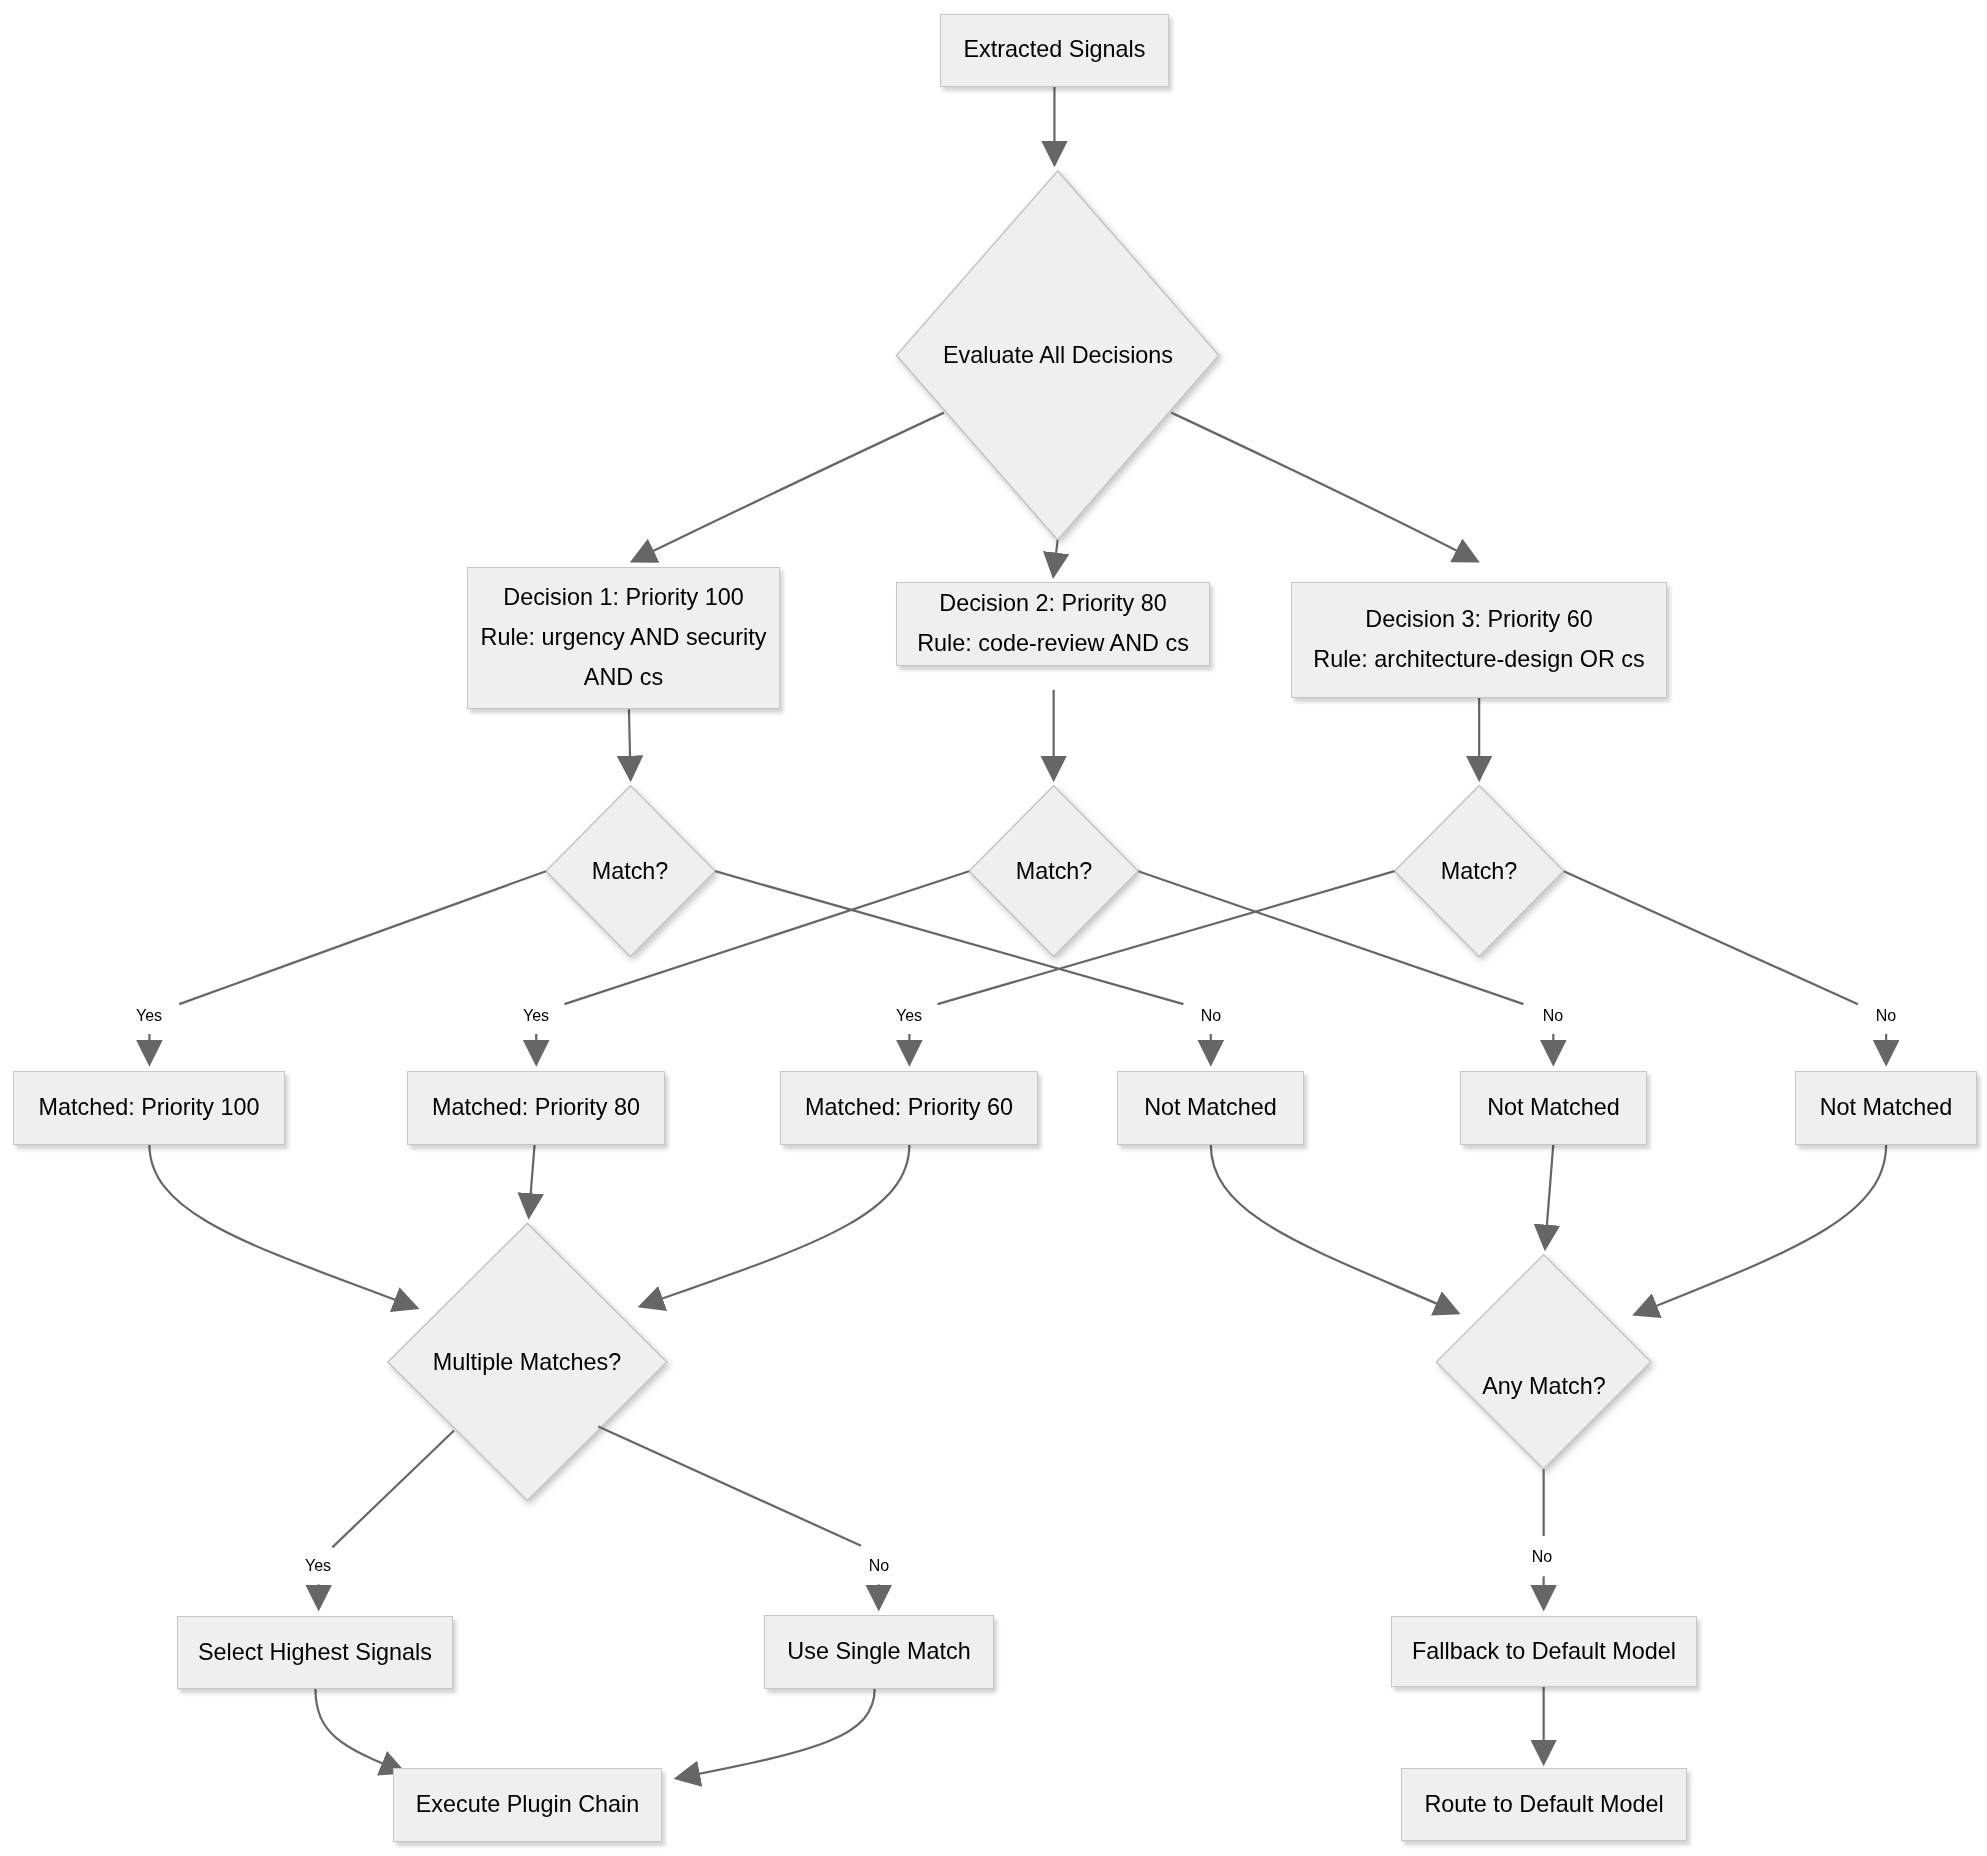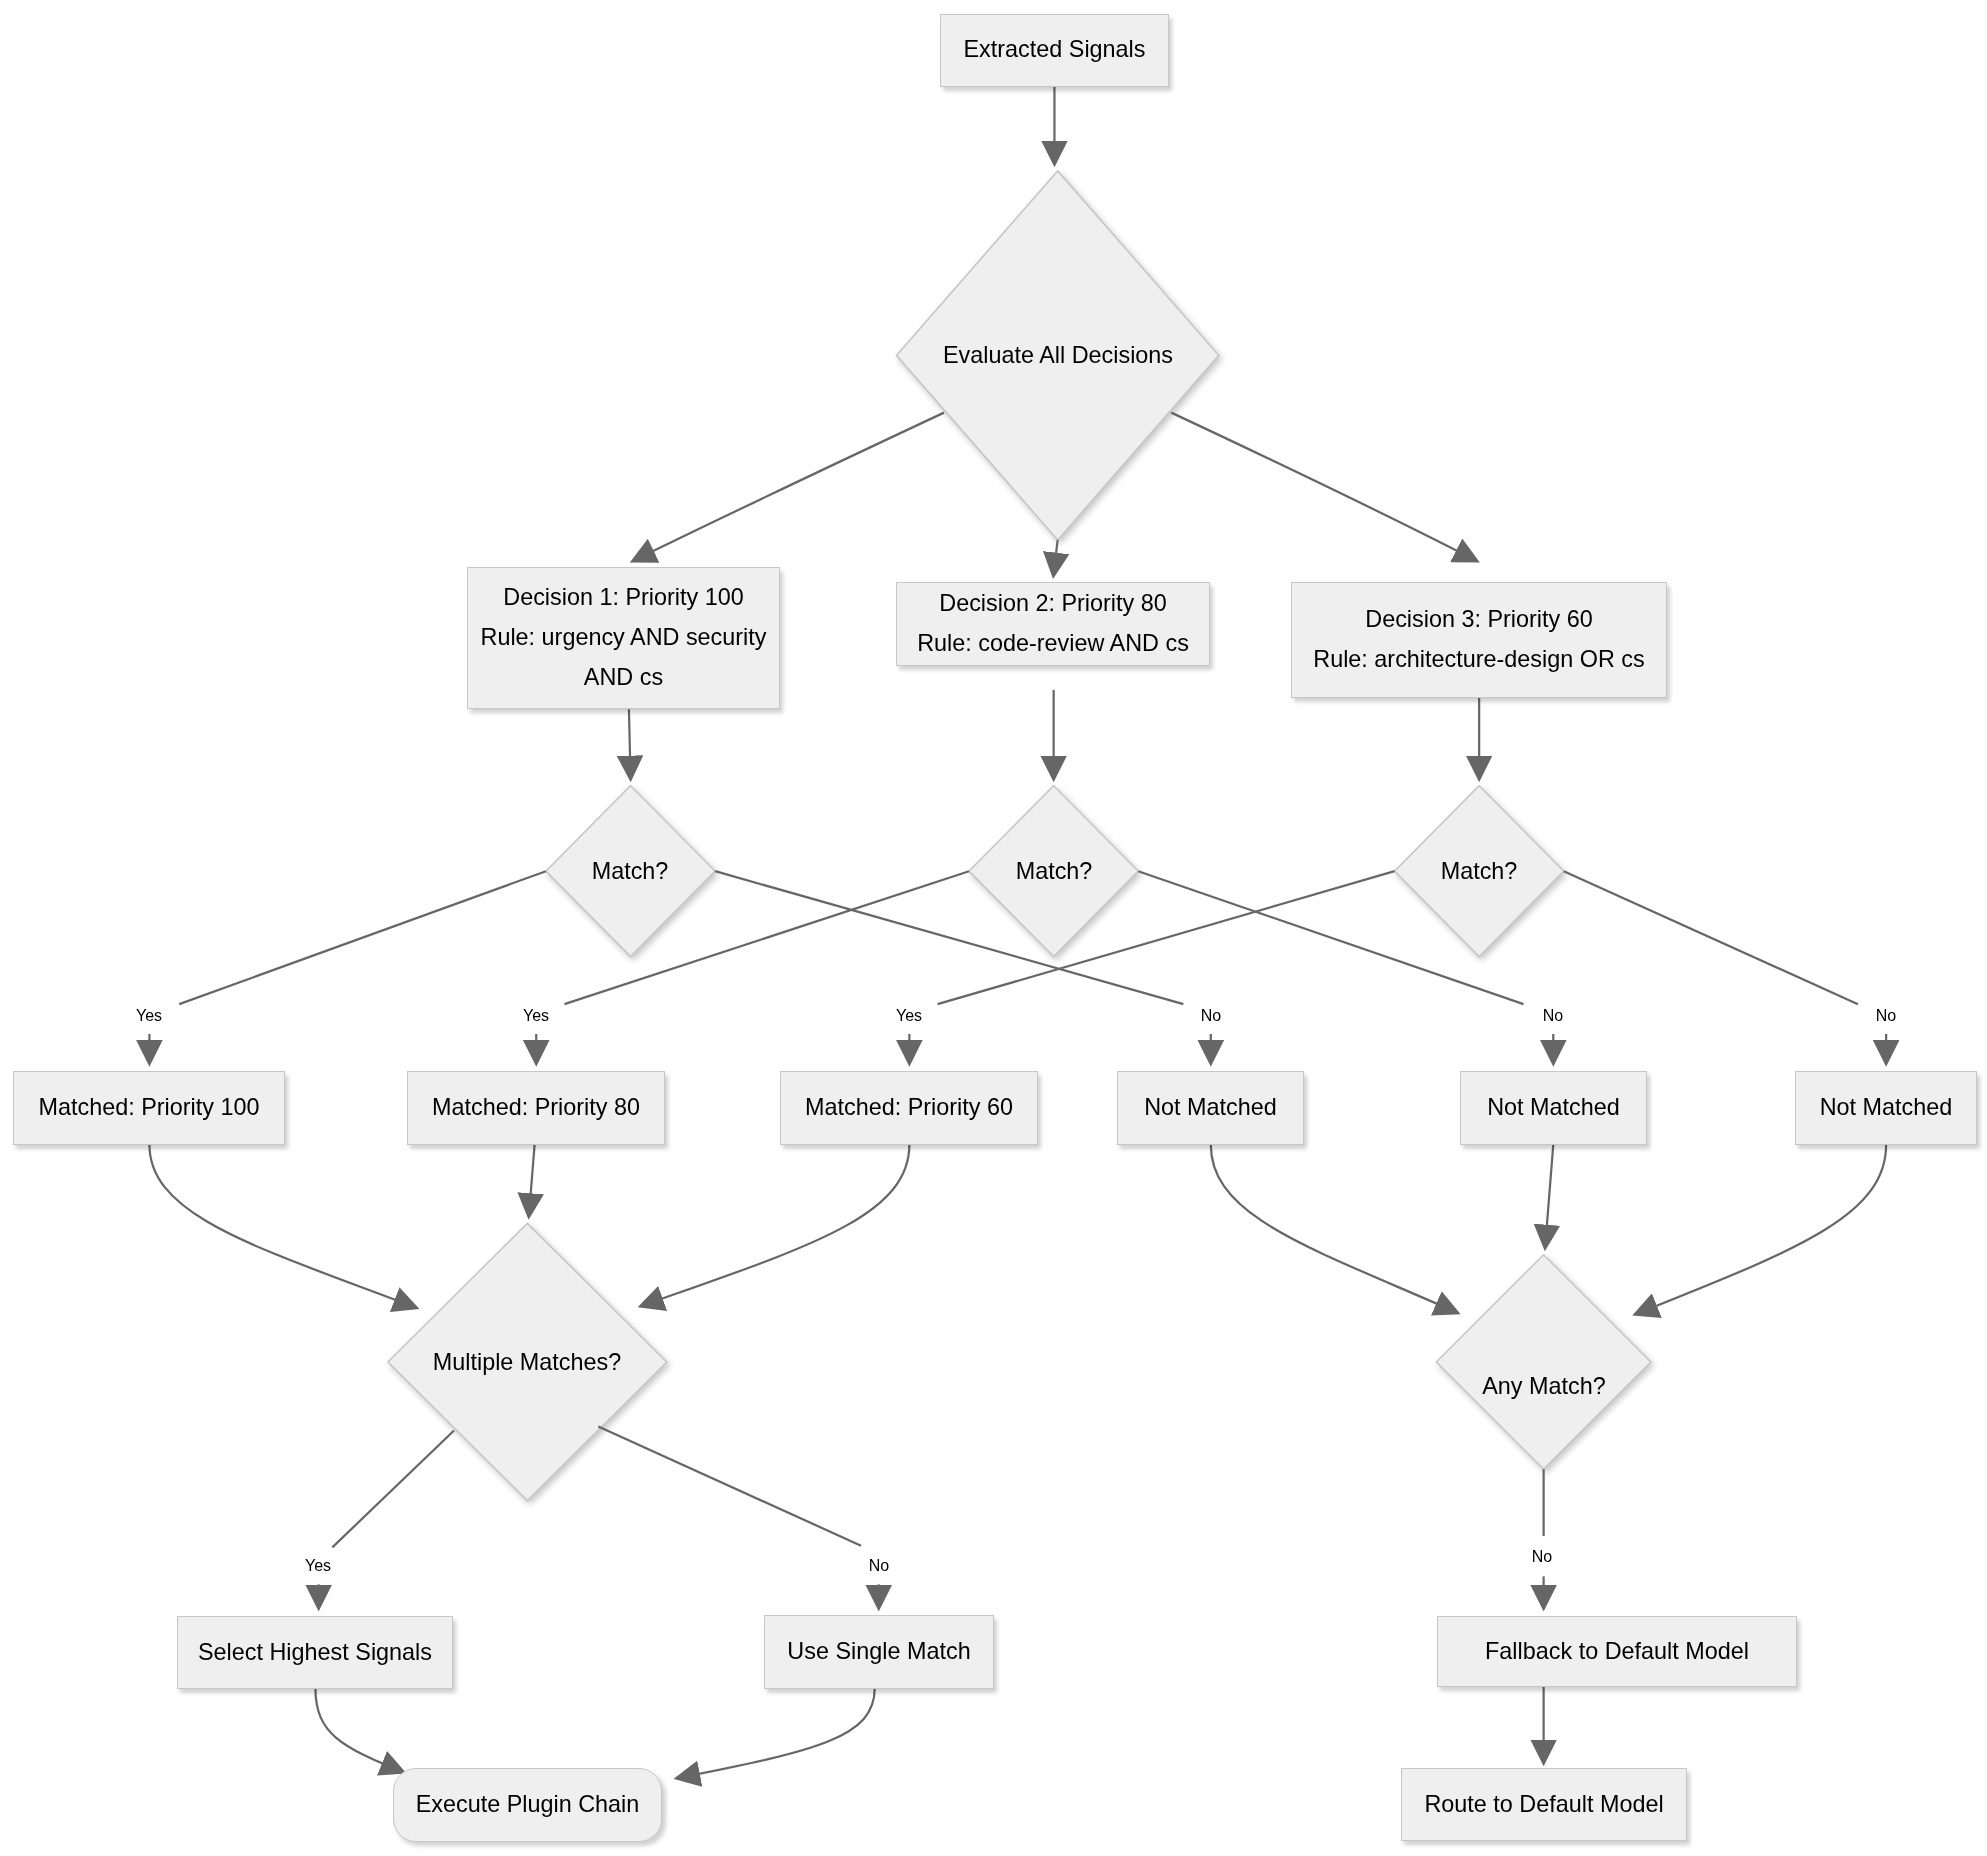--- a/index.html
+++ b/index.html
@@ -110,24 +110,24 @@
   </div>
   <div class="node" style="left:1795px;top:1071px;width:182px;height:74px;">
     <span class="lbl">Not Matched</span>
   </div>
   <div class="node" style="left:177px;top:1616px;width:276px;height:73px;">
     <span class="lbl">Select Highest Signals</span>
   </div>
   <div class="node" style="left:764px;top:1615px;width:230px;height:74px;">
     <span class="lbl">Use Single Match</span>
   </div>
-  <div class="node" style="left:393px;top:1768px;width:269px;height:74px;border-radius:23px;">
+  <div class="node" style="left:393px;top:1768px;width:269px;height:74px;">
     <span class="lbl">Execute Plugin Chain</span>
   </div>
-  <div class="node" style="left:1391px;top:1616px;width:360px;height:71px;margin-left:46px;">
+  <div class="node" style="left:1391px;top:1616px;width:306px;height:71px;">
     <span class="lbl">Fallback to Default Model</span>
   </div>
   <div class="node" style="left:1401px;top:1768px;width:286px;height:73px;">
     <span class="lbl">Route to Default Model</span>
   </div>
 
   <div class="dlabel" style="left:1058px;top:355px;">Evaluate All Decisions</div>
   <div class="dlabel" style="left:630px;top:871px;">Match?</div>
   <div class="dlabel" style="left:1054px;top:871px;">Match?</div>
   <div class="dlabel" style="left:1479px;top:871px;">Match?</div>

